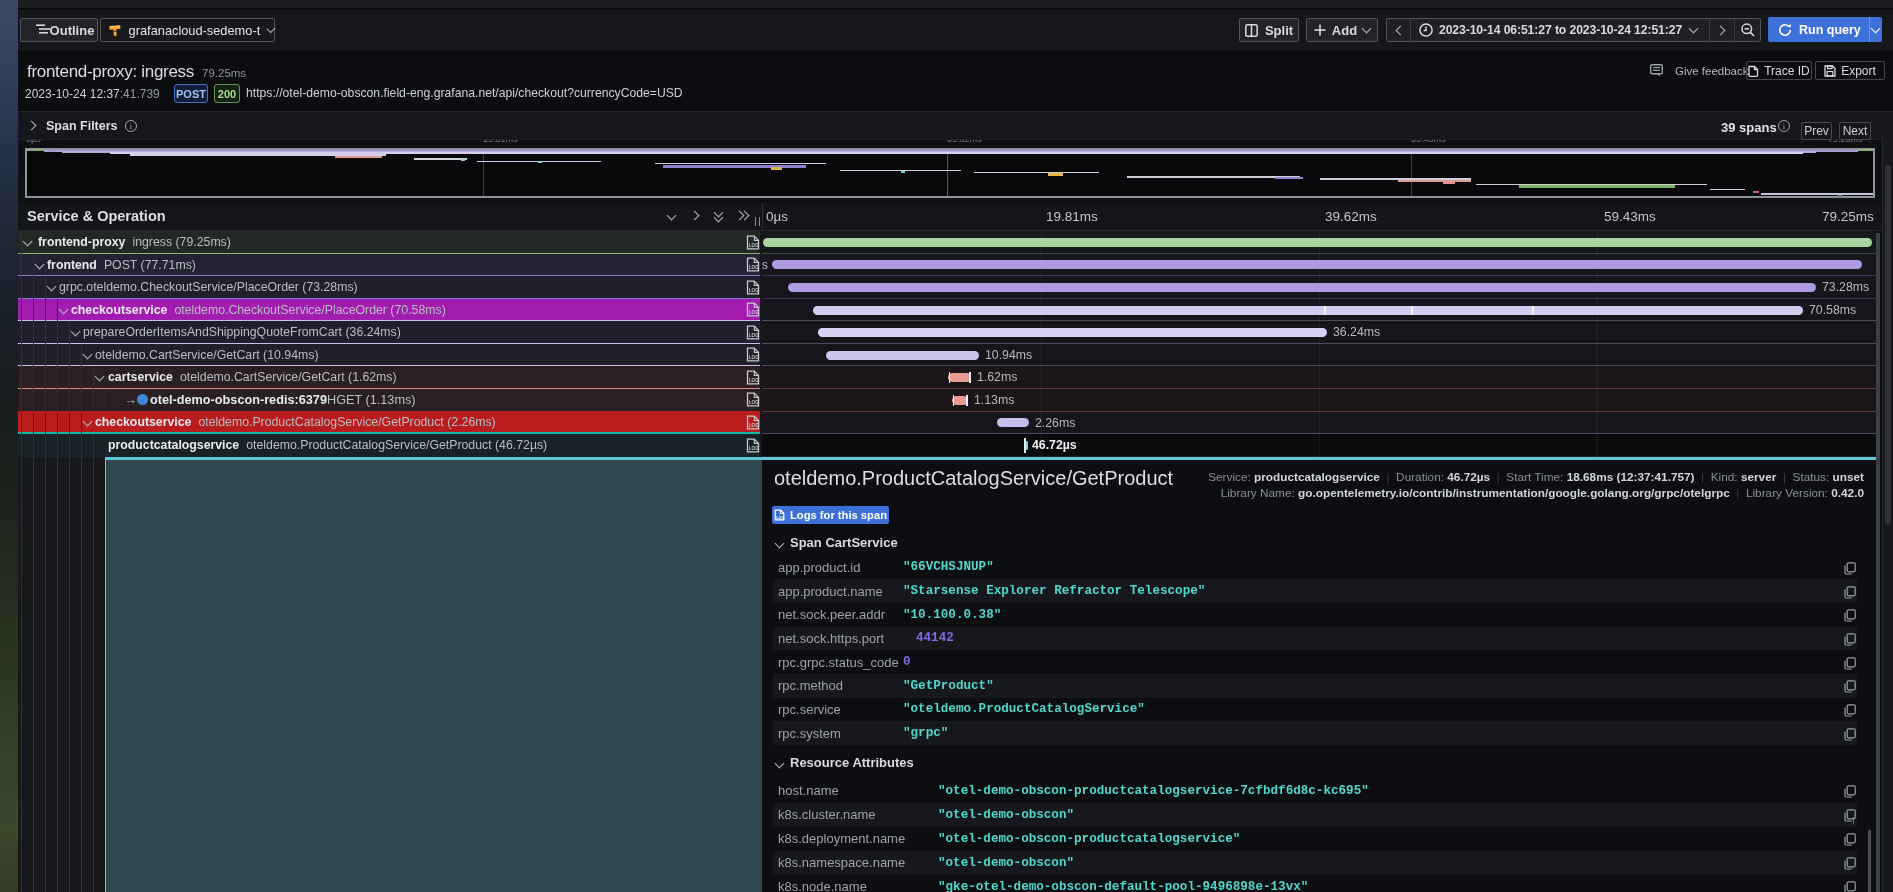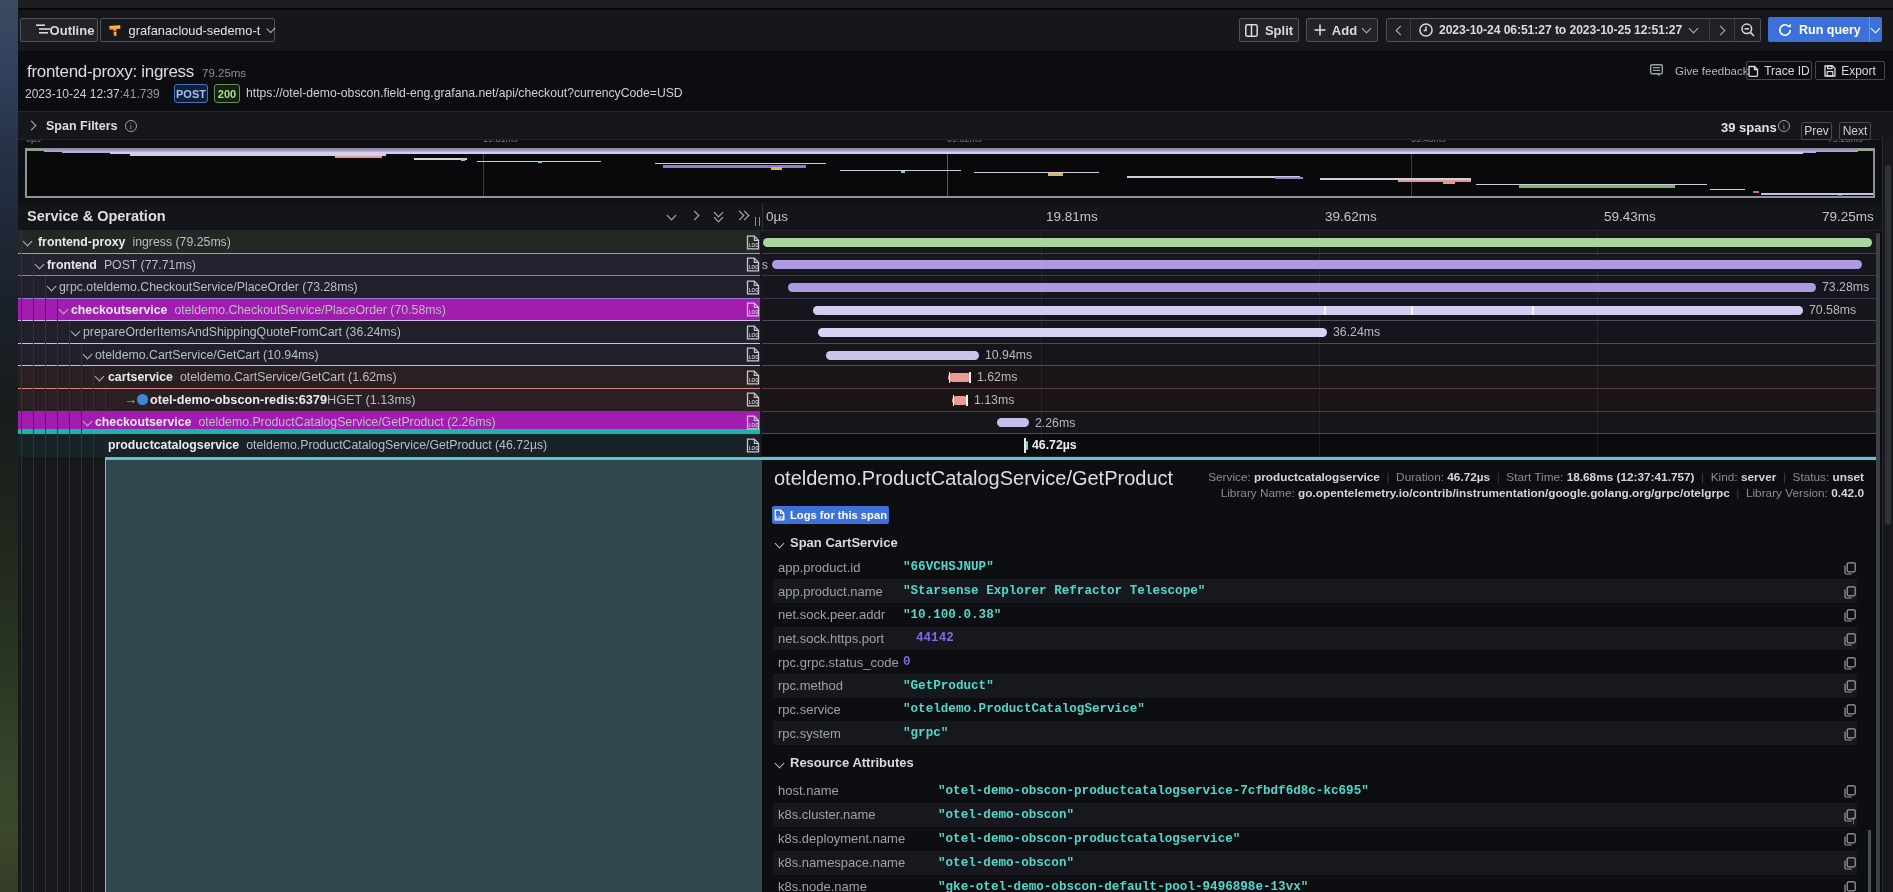--- a/index.html
+++ b/index.html
@@ -76,21 +76,21 @@
 
   <div class="btn" style="left:1368px;top:8px;width:375px;height:24px;background:#1f2126;justify-content:flex-start;padding:0;">
     <div style="width:24px;height:100%;display:flex;align-items:center;justify-content:center;border-right:1px solid #3a3d43;">
         <span class="chr" style="transform:rotate(135deg);margin-left:3px;"></span>
       </div>
     <div style="flex:1;height:100%;display:flex;align-items:center;padding-left:8px;gap:6px;white-space:nowrap;">
       <svg width="14" height="14" viewBox="0 0 14 14">
           <circle cx="7" cy="7" r="6.1" fill="none" stroke="#d8dadf" stroke-width="1.5"></circle>
           <path d="M7 3.6 L7 7.4 L4.6 7.4" fill="none" stroke="#d8dadf" stroke-width="1.5"></path>
         </svg>
-      <span style="font-weight:bold;font-size:12.2px;letter-spacing:-0.1px;">2023-10-24 06:51:27 to 2023-10-25 12:51:27</span>
+      <span style="font-weight:bold;font-size:12.2px;letter-spacing:-0.1px;">2023-10-14 06:51:27 to 2023-10-24 12:51:27</span>
       <span class="chd" style="margin-left:2px;margin-top:-3px;"></span>
     </div>
     <div style="width:25px;height:100%;display:flex;align-items:center;justify-content:center;border-left:1px solid #3a3d43;">
         <span class="chr" style="margin-right:3px;"></span>
       </div>
     <div style="width:26px;height:100%;display:flex;align-items:center;justify-content:center;border-left:1px solid #3a3d43;">
       <svg width="14" height="14" viewBox="0 0 14 14">
           <circle cx="5.8" cy="5.8" r="4.8" fill="none" stroke="#d8dadf" stroke-width="1.5"></circle>
           <line x1="9.4" y1="9.4" x2="13" y2="13" stroke="#d8dadf" stroke-width="1.5"></line>
           <line x1="3.5" y1="5.8" x2="8.1" y2="5.8" stroke="#d8dadf" stroke-width="1.5"></line>
@@ -296,21 +296,21 @@
       <div class="guides" style="left:2.5px;width:85px;"></div>
       <span class="abs" style="left:106px;top:3px;color:#b5b8be;font-size:13px;">→</span>
       <div class="abs" style="left:119px;top:5.5px;width:11px;height:11px;border-radius:50%;background:#4186d4;"></div>
       <span class="abs svcb" style="left:132px;top:4px;font-size:12.7px;">otel-demo-obscon-redis:6379<span class="op" style="font-weight:normal;">HGET (1.13ms)</span></span>
       <span class="abs" style="left:728px;top:3.5px;"><svg width="14" height="15" viewBox="0 0 14 15">
           <path d="M1.5 1.2 h6.8 l4.2 4.2 v8.4 h-11 Z" fill="none" stroke="#c6c9cf" stroke-width="1.3"></path>
           <path d="M8.3 1.2 v4.2 h4.2" fill="none" stroke="#c6c9cf" stroke-width="1.1"></path>
           <text x="2.8" y="12.2" font-size="4.6" font-weight="bold" fill="#c6c9cf" font-family="Liberation Sans">LOG</text>
         </svg></span>
     </div>
-    <div class="rowL" style="top:180px;background:#a21caf;border-bottom:5px solid #14b8a6;">
+    <div class="rowL" style="top:180px;background:#b91c1c;border-bottom:2px solid #14b8a6;">
       <div class="guides" style="left:2.5px;width:61px;"></div>
       <span class="chd abs" style="left:66px;top:7px;"></span>
       <span class="abs" style="left:77px;top:4px;font-size:12.3px;white-space:nowrap;"><span class="svcb">checkoutservice</span><span class="op" style="margin-left:7px;">oteldemo.ProductCatalogService/GetProduct (2.26ms)</span></span>
       <span class="abs" style="left:728px;top:3.5px;"><svg width="14" height="15" viewBox="0 0 14 15">
           <path d="M1.5 1.2 h6.8 l4.2 4.2 v8.4 h-11 Z" fill="none" stroke="#c6c9cf" stroke-width="1.3"></path>
           <path d="M8.3 1.2 v4.2 h4.2" fill="none" stroke="#c6c9cf" stroke-width="1.1"></path>
           <text x="2.8" y="12.2" font-size="4.6" font-weight="bold" fill="#c6c9cf" font-family="Liberation Sans">LOG</text>
         </svg></span>
     </div>
     <div class="rowL" style="top:203.13px;background:#182327;border-bottom:1px solid #182327;">

